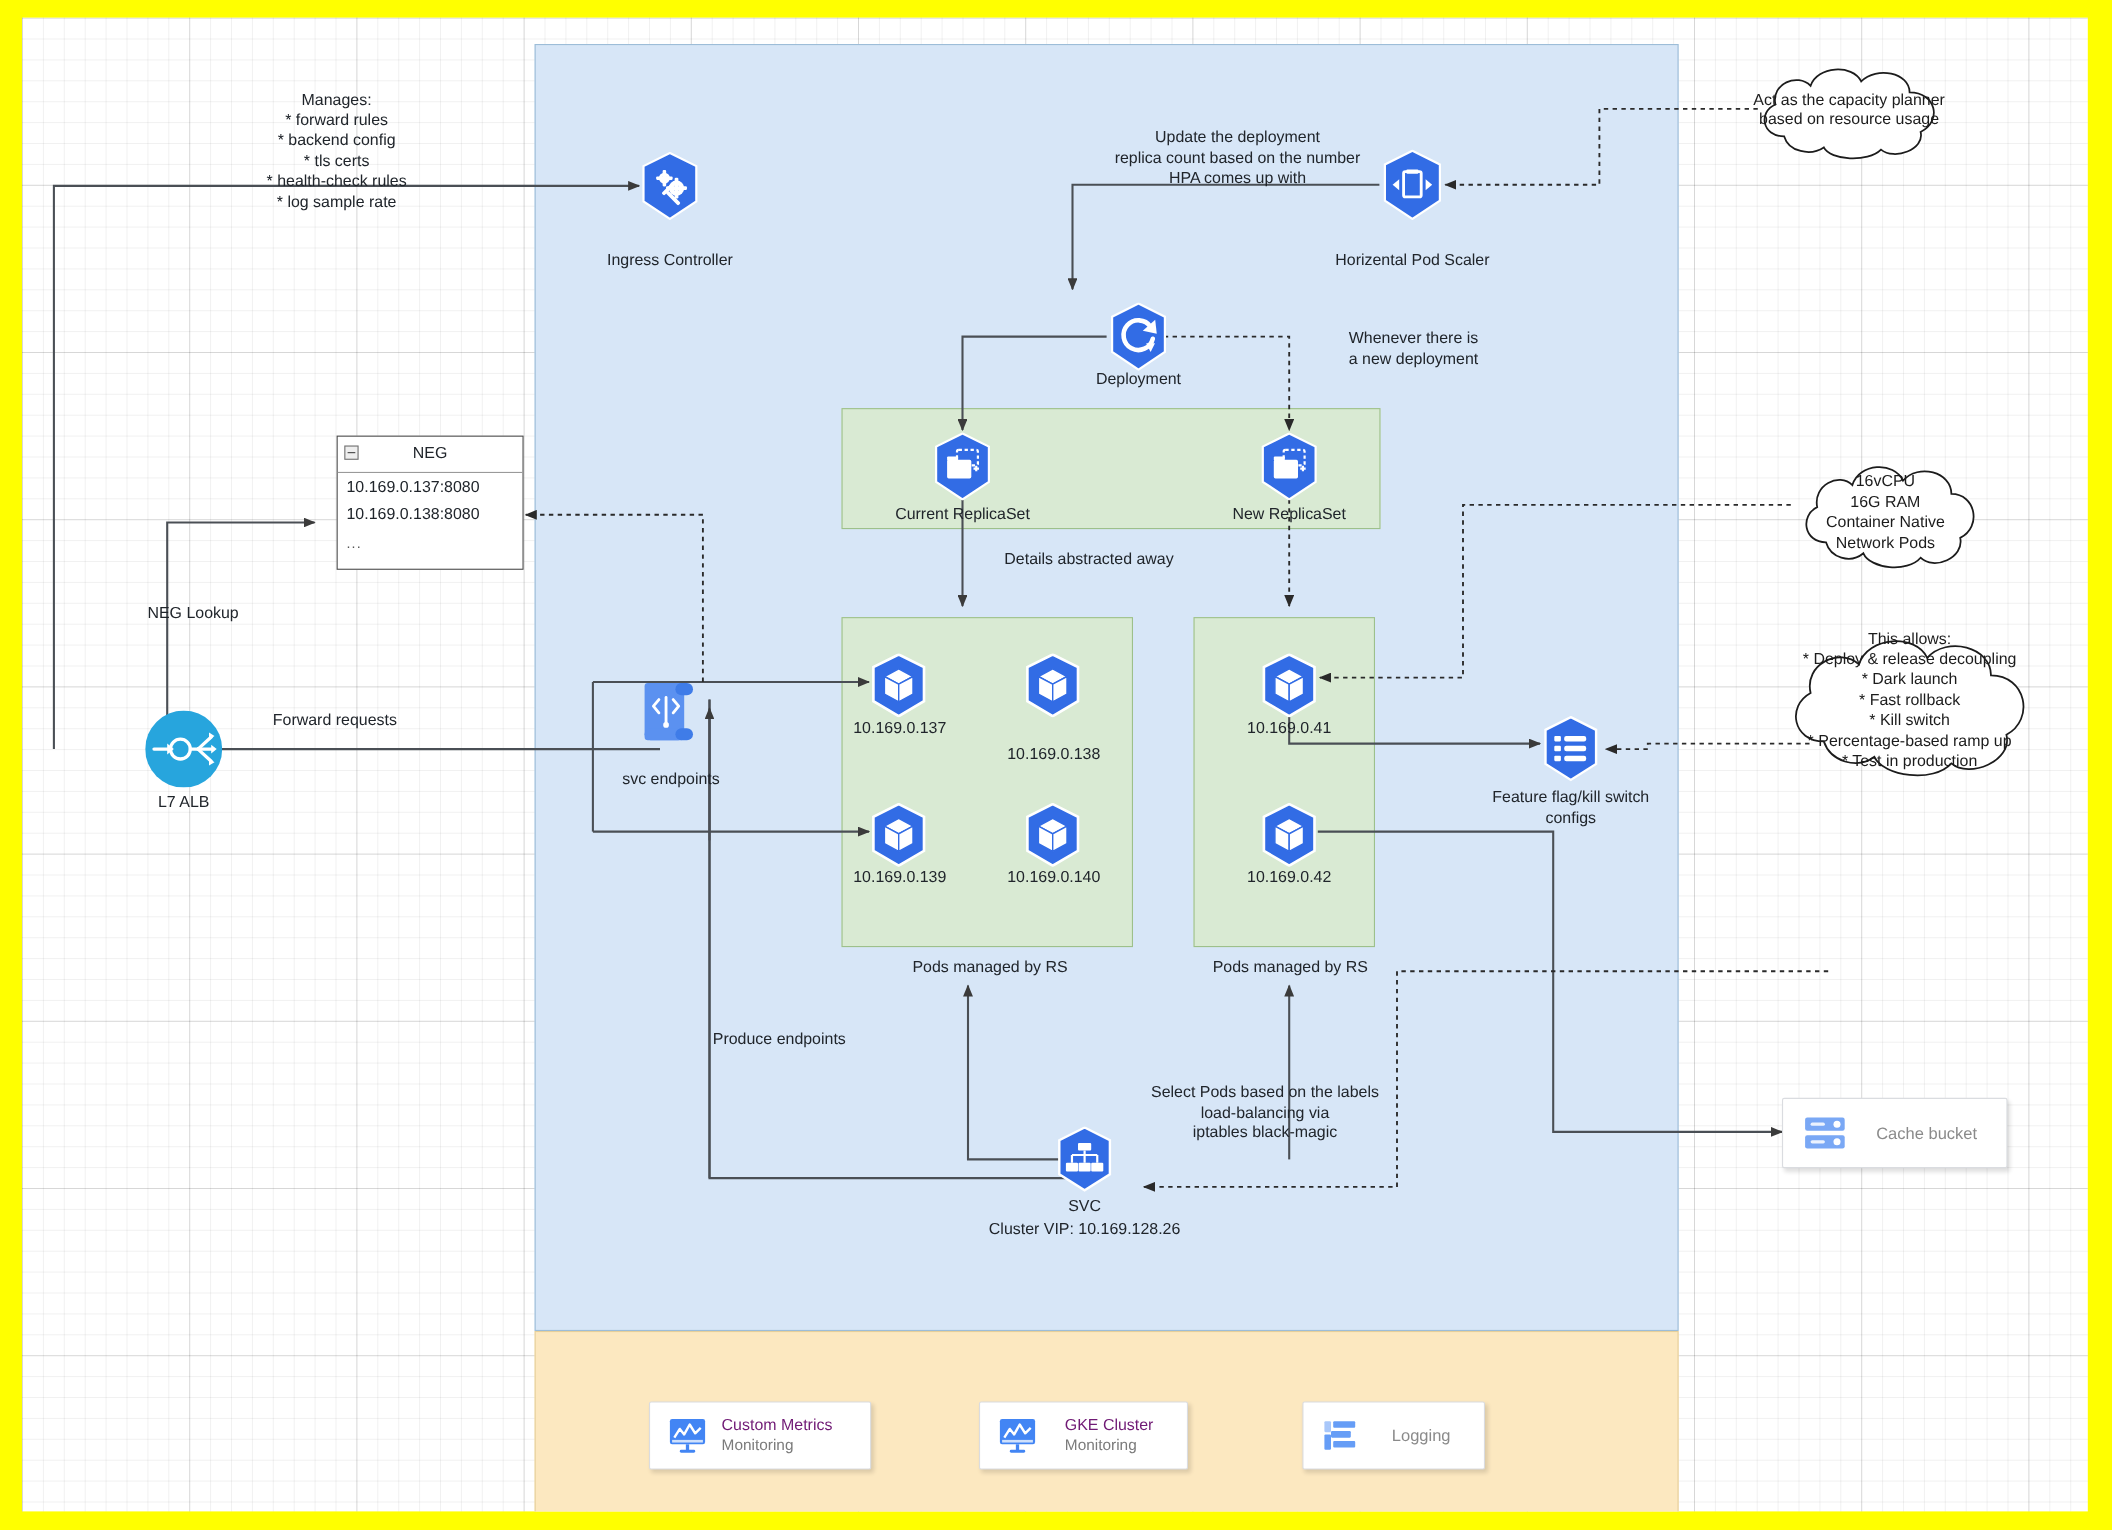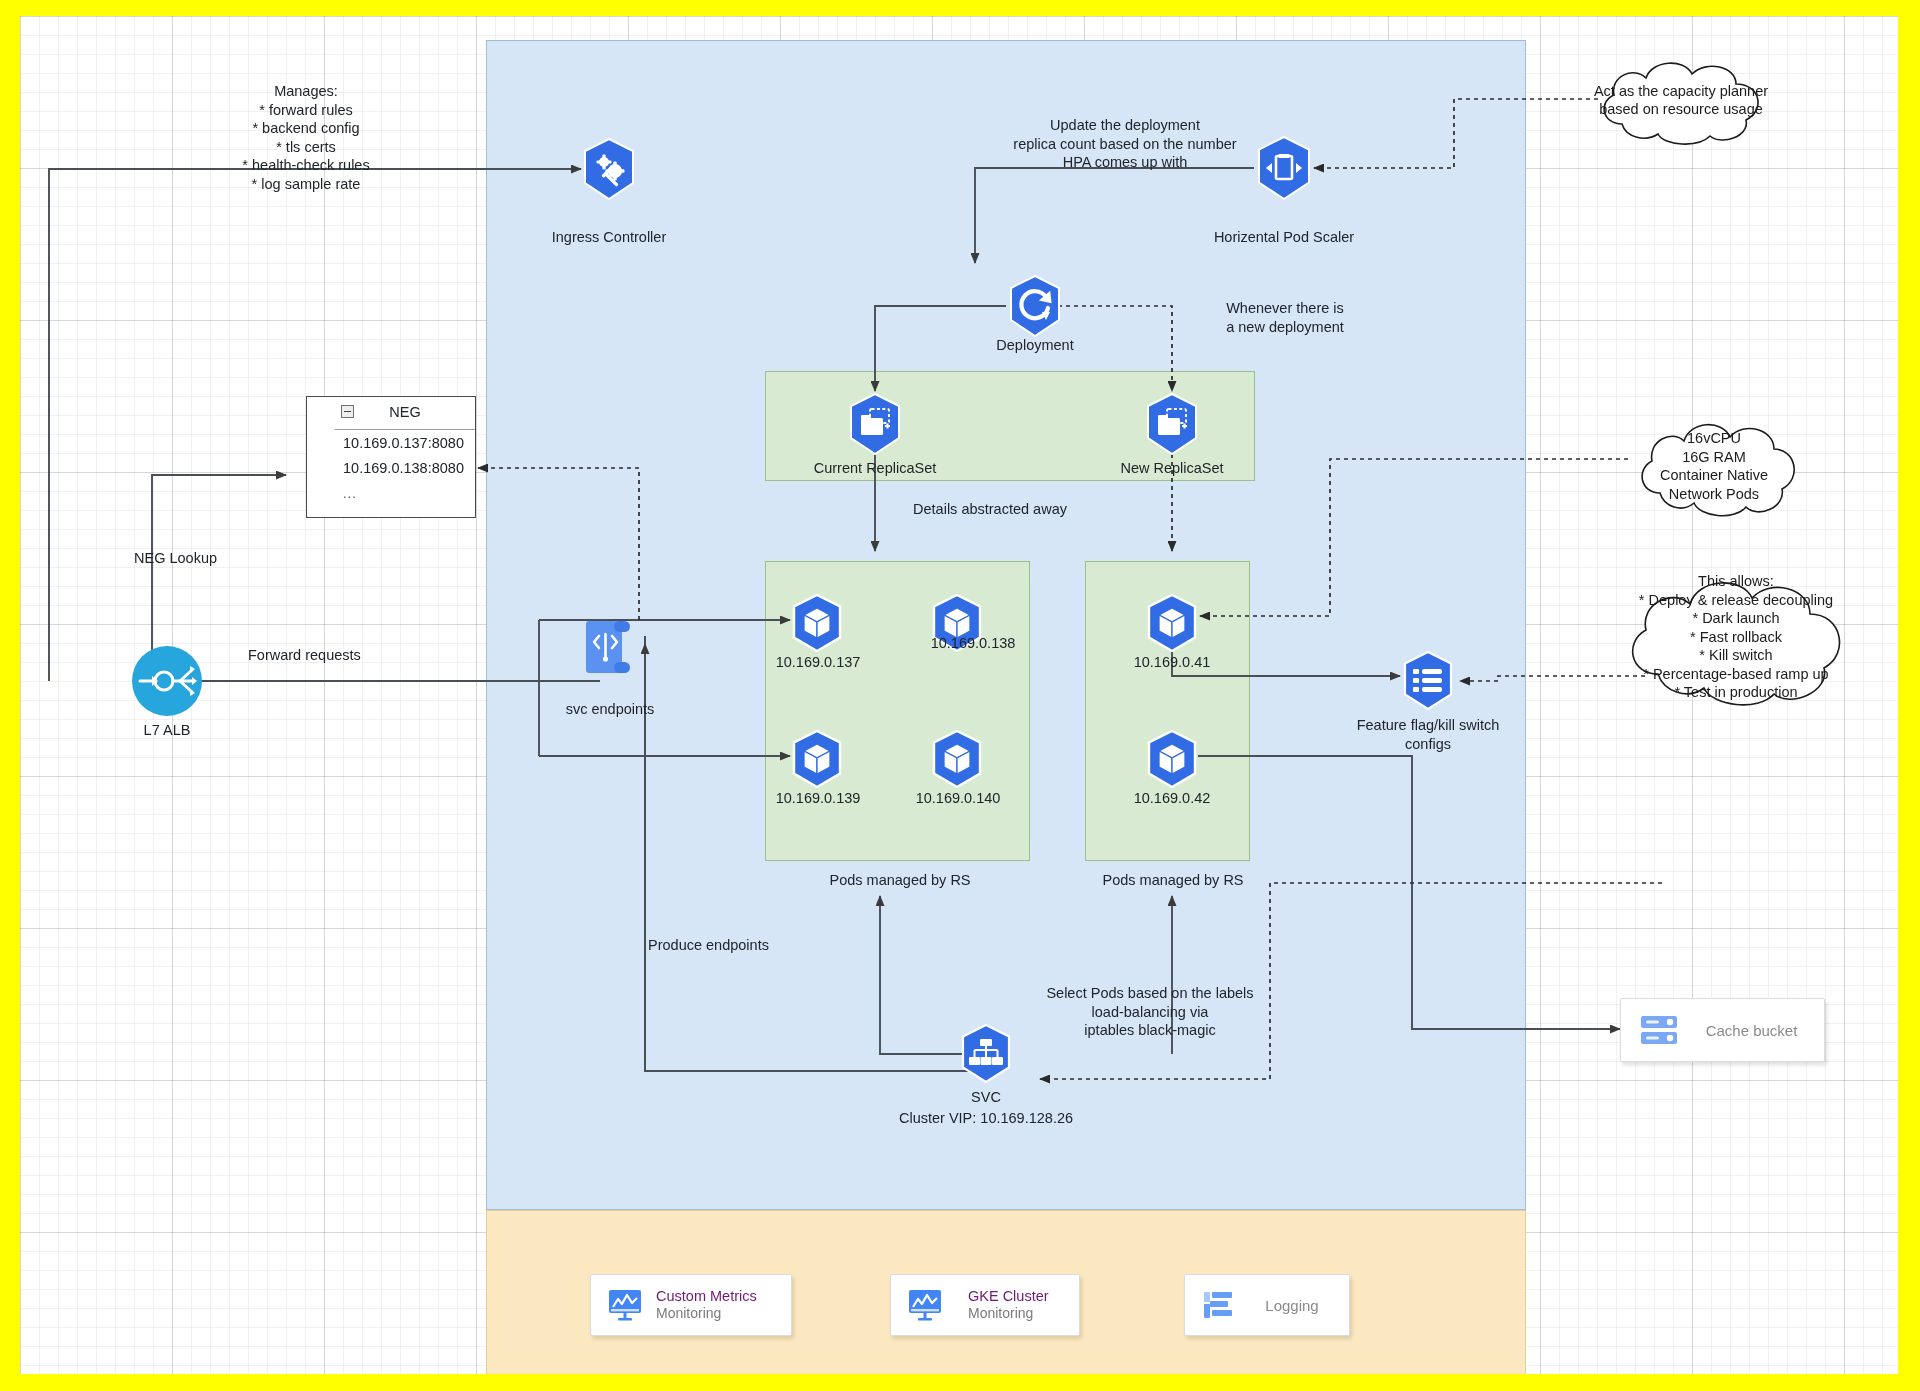--- a/index.html
+++ b/index.html
@@ -29,21 +29,21 @@
   #rs-band-top{left:745px;top:355px;width:490px;height:110px;}
   #pods-box-left{left:745px;top:545px;width:265px;height:300px;}
   #pods-box-right{left:1065px;top:545px;width:165px;height:300px;}
 
   
   .lbl{font-size:14.5px;color:#20252b;line-height:18.5px;white-space:pre;text-align:center;}
   .node-label{font-size:14.5px;color:#20252b;text-align:center;line-height:18px;white-space:pre;}
 
   
   #neg-table{left:286px;top:380px;width:170px;height:122px;background:#fff;
-    border:1px solid #4a4a4a;box-sizing:border-box;padding-left:28px;}
+    border:1px solid #4a4a4a;box-sizing:border-box;}
   #neg-table .neg-head{height:32px;position:relative;border-bottom:1px solid #9a9a9a;}
   #neg-table .neg-title{position:absolute;left:0;right:0;top:7px;text-align:center;font-size:14.5px;color:#20252b;}
   #neg-table .neg-collapse{position:absolute;left:6px;top:8px;width:13px;height:13px;
     border:1px solid #707070;background:#eee;box-sizing:border-box;}
   #neg-table .neg-collapse:after{content:"";position:absolute;left:2px;top:5px;width:7px;height:1px;background:#444;}
   #neg-table .neg-row{padding:5px 0 4px 8px;font-size:14.5px;color:#20252b;}
   #neg-table .neg-row.dots{padding-top:6px;font-size:13px;letter-spacing:1px;color:#555;}
 
   
   .cloud{position:absolute;}
@@ -287,21 +287,21 @@
   <div class="abs" style="left:910px;top:578px;">
     <svg width="54" height="58" viewBox="0 0 54 58">
       <path d="M27,1 L50,12.5 L50,43.5 L27,57 L4,43.5 L4,12.5 Z" fill="#326ce5" stroke="#fff" stroke-width="2.4"></path>
       <g fill="#fff" stroke="#326ce5" stroke-width="1.3">
         <path d="M27,14 L40,21 L27,28 L14,21 Z"></path>
         <path d="M14,21 L14,37 L27,44 L27,28 Z"></path>
         <path d="M40,21 L40,37 L27,44 L27,28 Z"></path>
       </g>
     </svg>
   </div>
-  <div class="abs node-label" style="left:890px;top:618px;width:96px;margin-left:15px;">10.169.0.138</div>
+  <div class="abs node-label" style="left:890px;top:661px;width:96px;">10.169.0.138</div>
 
   <div class="abs" style="left:770px;top:714px;">
     <svg width="54" height="58" viewBox="0 0 54 58">
       <path d="M27,1 L50,12.5 L50,43.5 L27,57 L4,43.5 L4,12.5 Z" fill="#326ce5" stroke="#fff" stroke-width="2.4"></path>
       <g fill="#fff" stroke="#326ce5" stroke-width="1.3">
         <path d="M27,14 L40,21 L27,28 L14,21 Z"></path>
         <path d="M14,21 L14,37 L27,44 L27,28 Z"></path>
         <path d="M40,21 L40,37 L27,44 L27,28 Z"></path>
       </g>
     </svg>

